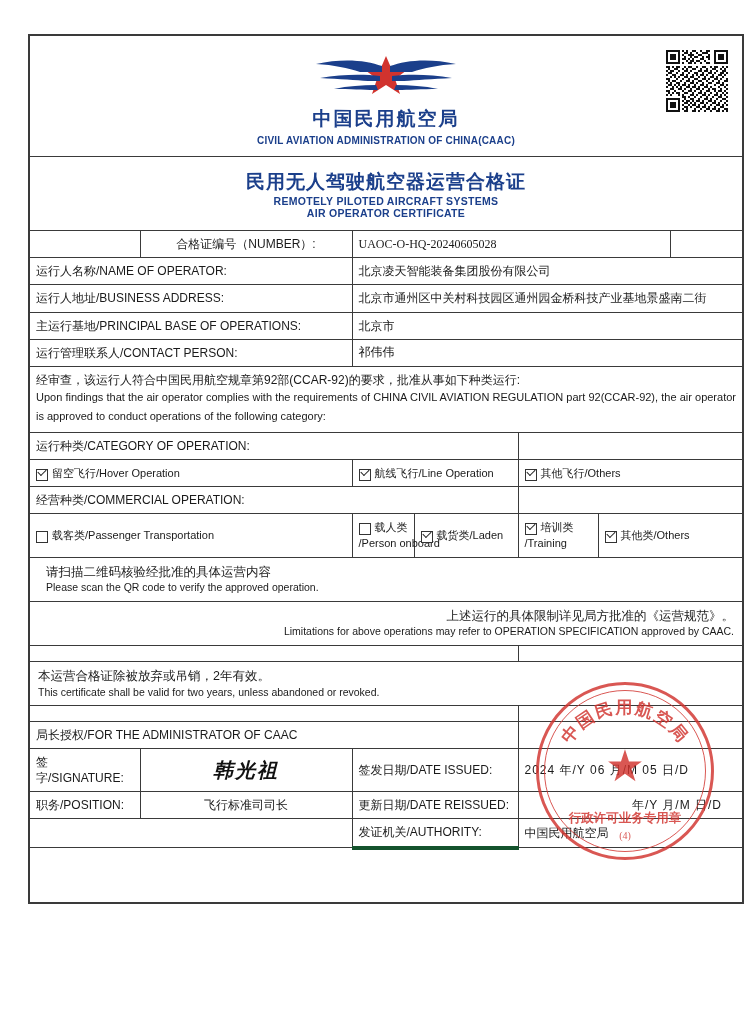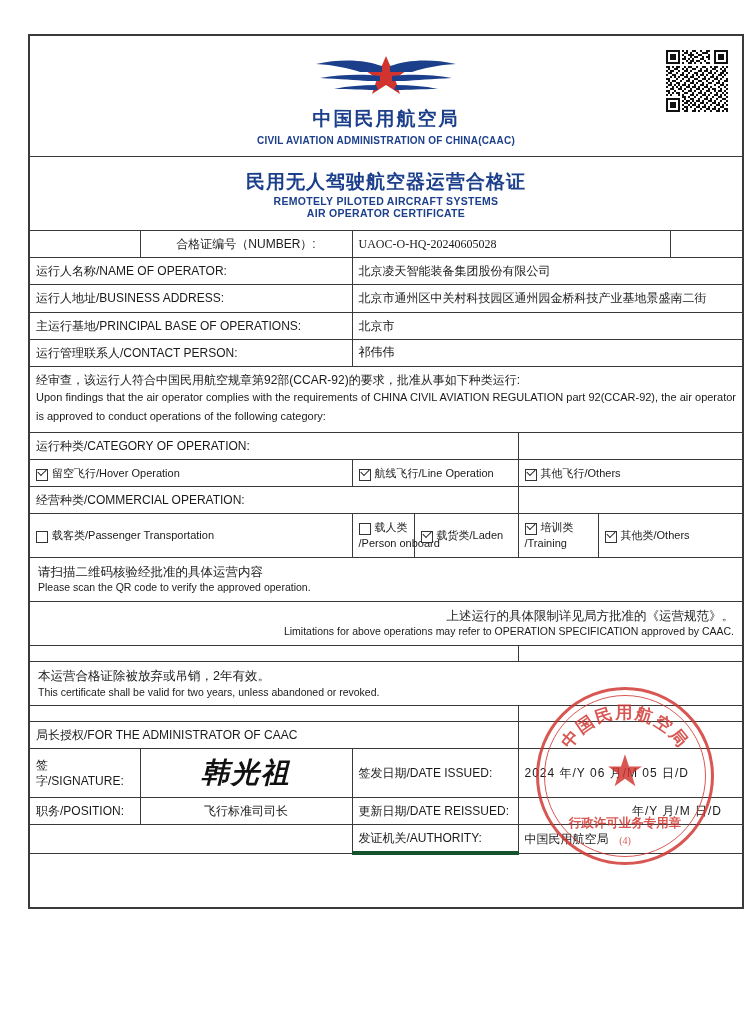--- a/index.html
+++ b/index.html
@@ -142,21 +142,21 @@
     display: inline-block;
   }
   .two-line .cn { font-size: 12.5px; }
   .two-line .en { font-size: 10.5px; }
   .sig-cell {
     position: relative;
     height: 36px;
   }
   .sig-script {
     font-family: "Liberation Serif", serif;
-    font-size: 28px;
+    font-size: 20px;
     font-style: italic;
     color: #111;
     letter-spacing: 2px;
     transform: rotate(-4deg) skewX(-6px);
     display: inline-block;
     font-weight: bold;
   }
   .date-line {
     font-size: 11.5px;
     letter-spacing: 1px;
@@ -611,21 +611,21 @@
         </td>
         <td>
           <span class="cb checked"></span><span class="opt">培训类</span><span class="opt en">/Training</span>
         </td>
         <td colspan="2" style="border-right:none;">
           <span class="cb checked"></span><span class="opt">其他类</span><span class="opt en">/Others</span>
         </td>
       </tr>
 
       <tr>
-        <td class="two-line" colspan="7" style="border-left:none;border-right:none;padding:6px 8px;">
+        <td class="two-line" colspan="7" style="border-left:none;border-right:none;padding:6px 16px;">
           <div class="cn">请扫描二维码核验经批准的具体运营内容</div>
           <div class="en">Please scan the QR code to verify the approved operation.</div>
         </td>
       </tr>
 
       <tr>
         <td class="two-line" colspan="7" style="border-left:none;border-right:none;padding:6px 8px;text-align:right;">
           <div class="cn">上述运行的具体限制详见局方批准的《运营规范》。</div>
           <div class="en">Limitations for above operations may refer to OPERATION SPECIFICATION approved by CAAC.</div>
         </td>

